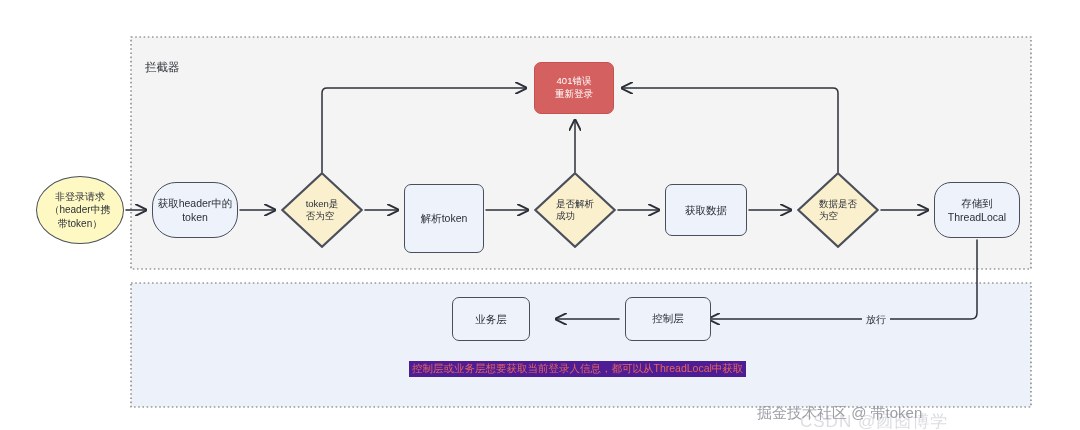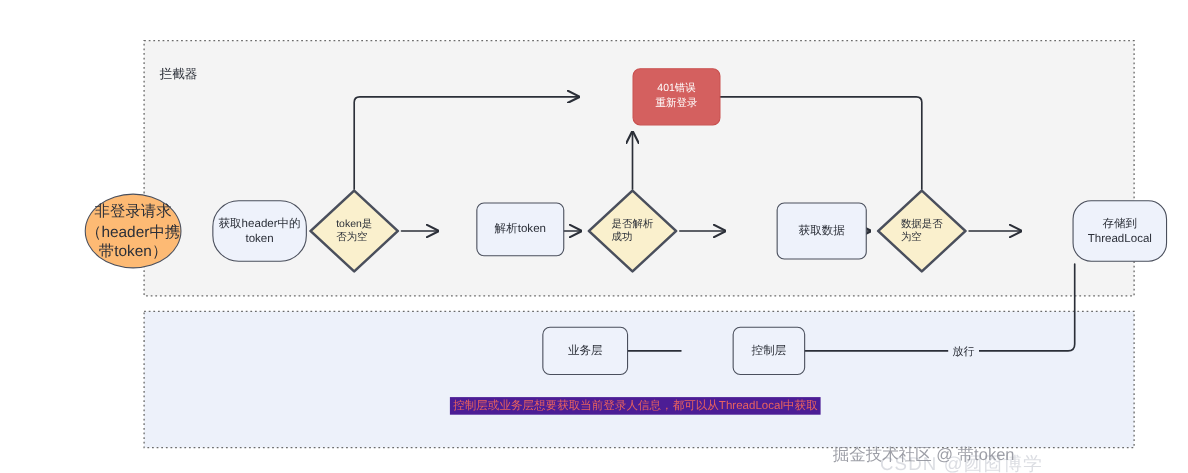--- a/index.html
+++ b/index.html
@@ -32,33 +32,32 @@
     position: absolute;
     z-index: 3;
     box-sizing: border-box;
     display: flex;
     align-items: center;
     justify-content: center;
     text-align: center;
     color: #2b2f38;
     line-height: 1.35;
     white-space: pre-line;
-    margin-left: 41px;
   }
   .rect-node {
     background: #eef2fb;
     border: 1.4px solid #4a4f5c;
     border-radius: 7px;
     font-size: 10.5px;
   }
   .ellipse-node {
-    background: #fdba74;
+    background: #fef9c3;
     border: 1.4px solid #4a4f5c;
     border-radius: 50%;
-    font-size: 14px;
+    font-size: 10px;
   }
   .error-node {
     background: #d4605f;
     border: 1.4px solid #c9504f;
     border-radius: 7px;
     font-size: 9.5px;
     color: #ffffff;
   }
   .diamond-wrap {
     position: absolute;
@@ -182,21 +181,21 @@
 token</div>
 
   <div class="diamond-wrap" id="node-token-empty" style="left: 281px; top: 172px; width: 82px; height: 76px;">
     <svg class="diamond-shape" viewBox="0 0 100 100" preserveAspectRatio="none">
       <polygon points="50,1.6 98.4,50 50,98.4 1.6,50" fill="#faf0cd" stroke="#4a4f5c" stroke-width="2.2" vector-effect="non-scaling-stroke"></polygon>
     </svg>
     <div class="diamond-label">token是
 否为空</div>
   </div>
 
-  <div class="node rect-node" id="node-parse-token" style="left: 392px; top: 184px; width: 80px; height: 49px; text-align: right;">解析token</div>
+  <div class="node rect-node" id="node-parse-token" style="left: 404px; top: 184px; width: 80px; height: 69px; text-align: right;">解析token</div>
 
   <div class="diamond-wrap" id="node-parse-success" style="left: 534px; top: 172px; width: 82px; height: 76px;">
     <svg class="diamond-shape" viewBox="0 0 100 100" preserveAspectRatio="none">
       <polygon points="50,1.6 98.4,50 50,98.4 1.6,50" fill="#faf0cd" stroke="#4a4f5c" stroke-width="2.2" vector-effect="non-scaling-stroke"></polygon>
     </svg>
     <div class="diamond-label">是否解析
 成功</div>
   </div>
 
   <div class="node rect-node" id="node-get-data" style="left: 665px; top: 184px; width: 82px; height: 52px;">获取数据</div>
@@ -208,21 +207,21 @@
     <div class="diamond-label">数据是否
 为空</div>
   </div>
 
   <div class="node rect-node" id="node-store-threadlocal" style="left: 934px; top: 182px; width: 86px; height: 56px; border-radius: 17px;">存储到
 ThreadLocal</div>
 
   <div class="node error-node" id="node-error-401" style="left: 534px; top: 62px; width: 80px; height: 52px;">401错误
 重新登录</div>
 
-  <div class="node rect-node" id="node-controller-layer" style="left: 625px; top: 297px; width: 66px; height: 44px;">控制层</div>
+  <div class="node rect-node" id="node-controller-layer" style="left: 625px; top: 297px; width: 86px; height: 44px; font-family: Liberation Mono, monospace;">控制层</div>
 
   <div class="node rect-node" id="node-business-layer" style="left: 452px; top: 297px; width: 78px; height: 44px;">业务层</div>
 
   <div class="edge-label" id="label-pass-through" style="left: 862px; top: 313px;">放行</div>
 
   <div class="note-text" id="note-threadlocal" style="left: 409px; top: 361px;">控制层或业务层想要获取当前登录人信息，都可以从ThreadLocal中获取</div>
 
   <div class="watermark-sub" id="watermark-sub" style="left: 800px; top: 410px;">CSDN @囫囵博学</div>
   <div class="watermark" id="watermark" style="left: 757px; top: 404px;">掘金技术社区 @ 带token</div>
 

